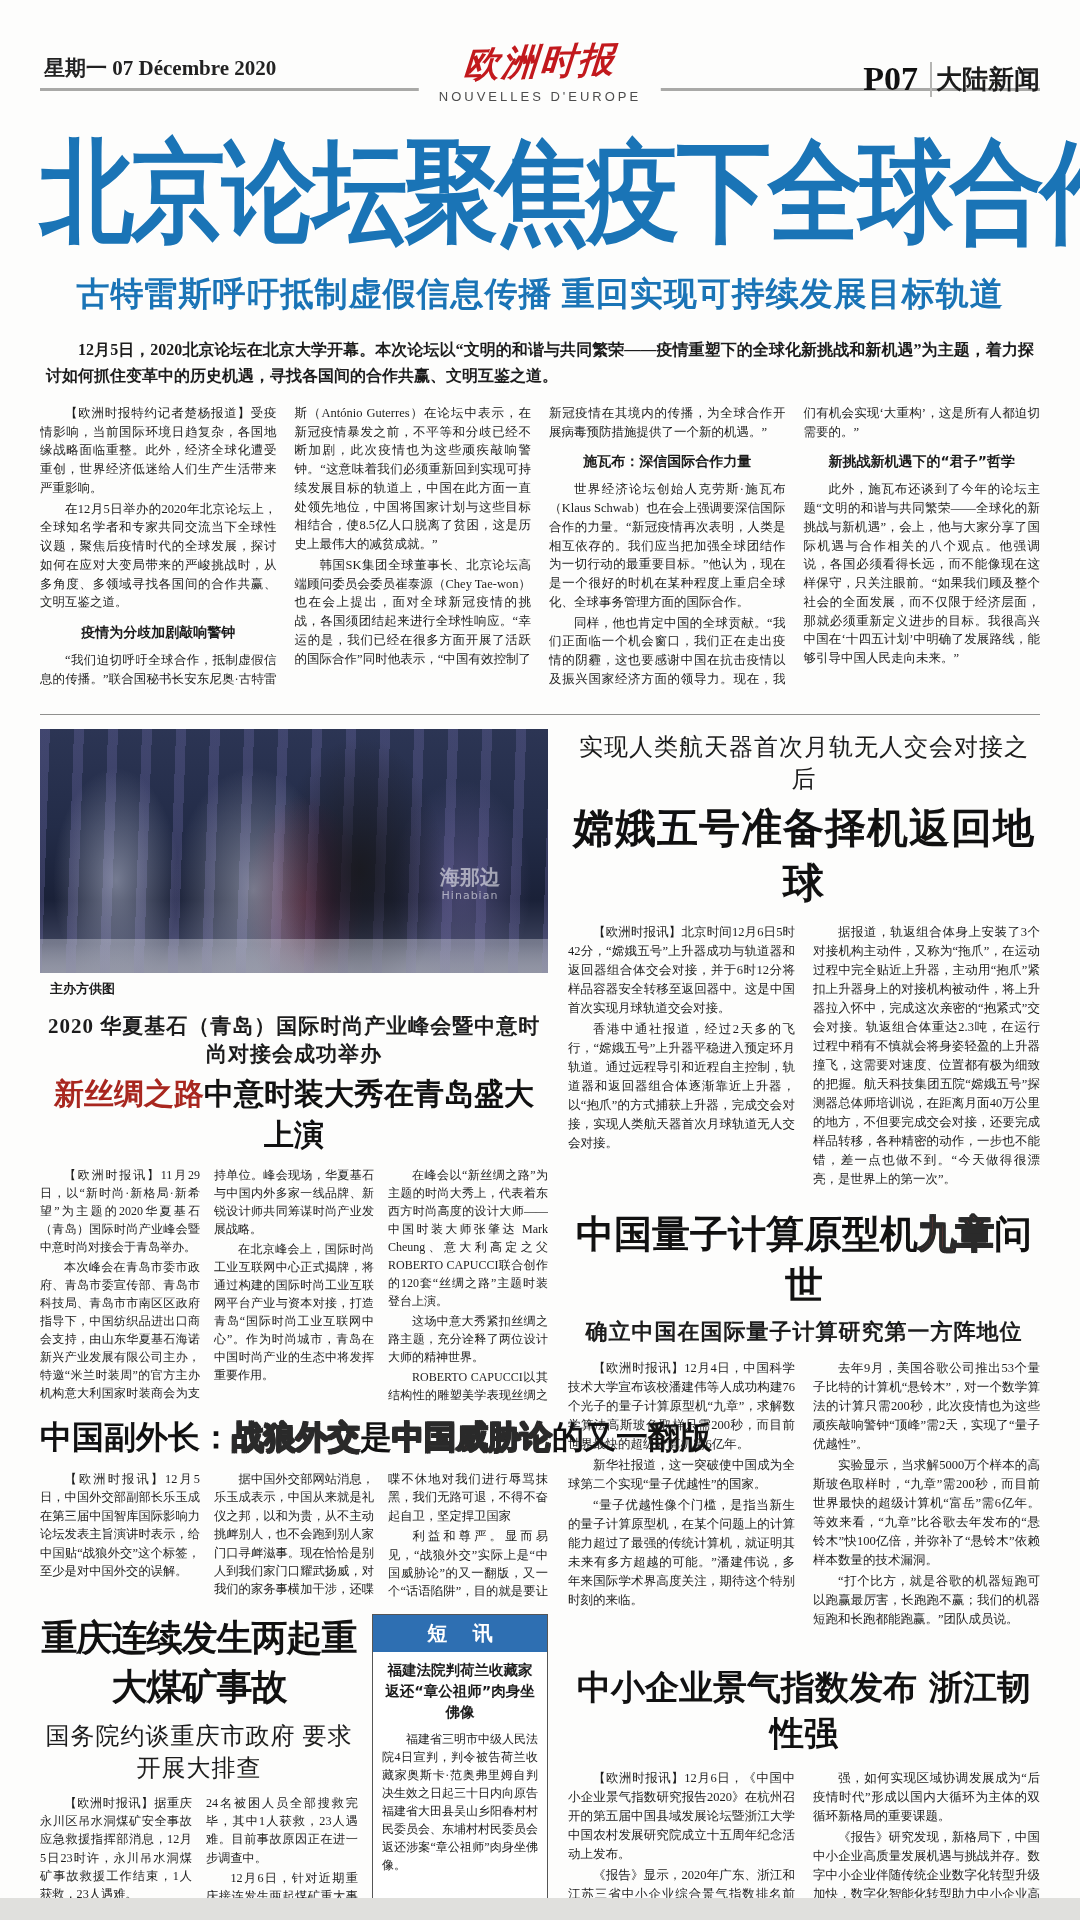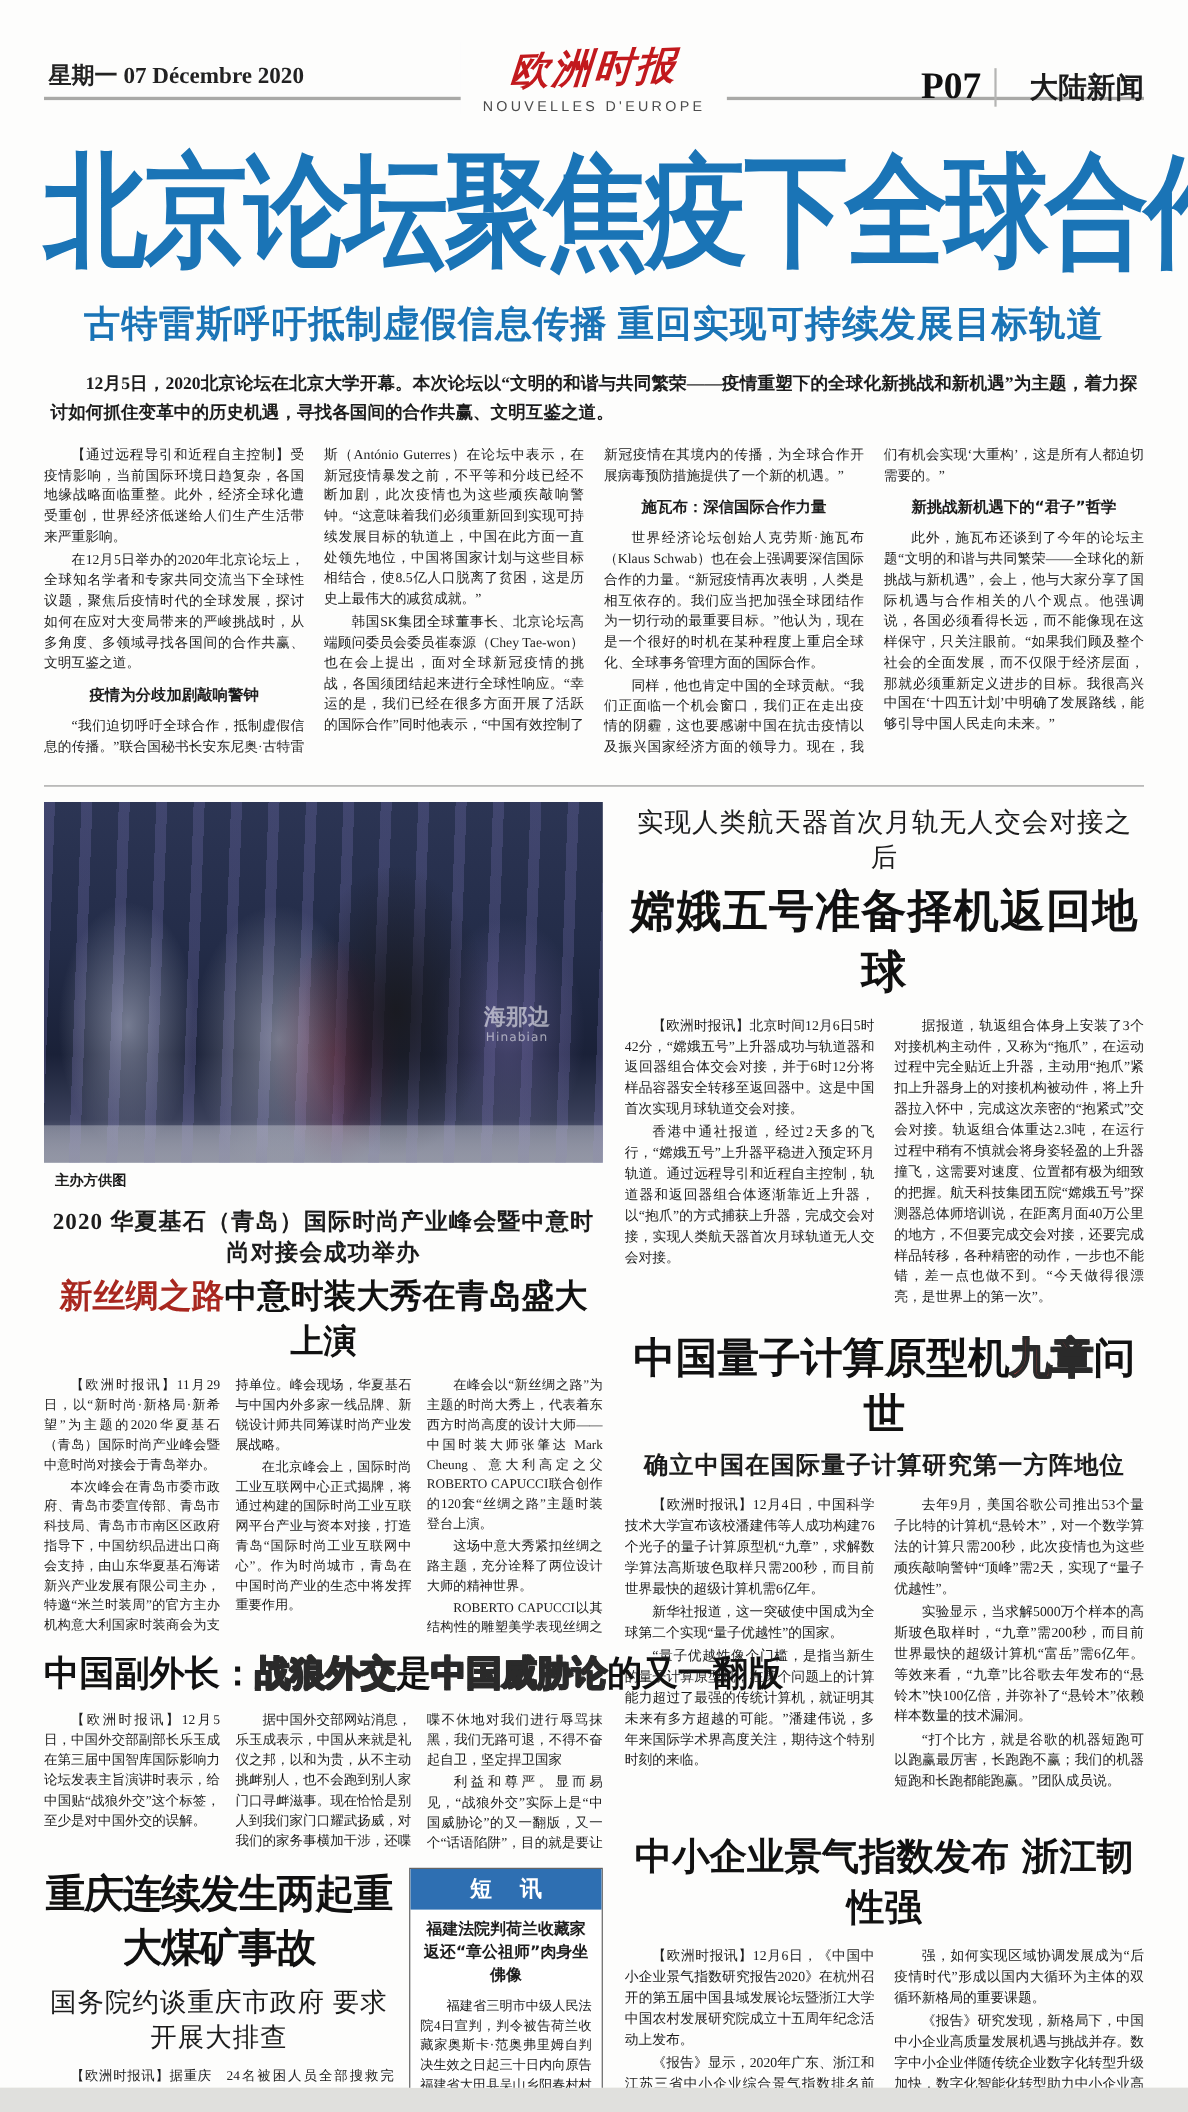--- a/index.html
+++ b/index.html
@@ -9,38 +9,38 @@
 
   
   .masthead { position:relative; height:62px; }
   .masthead-rule { position:absolute; left:0; right:0; bottom:9px; height:3px; background:#a9a9a7; }
   .m-date { position:absolute; left:4px; bottom:18px; font-size:21px; font-weight:bold; color:#222; }
   .m-logo { position:absolute; left:50%; transform:translateX(-50%); bottom:-4px; background:#fdfdfc; padding:0 20px; text-align:center; z-index:2; }
   .m-logo-cn { font-size:36px; font-weight:bold; font-style:italic; color:#c2191d; letter-spacing:2px; display:inline-block; transform:skewX(-6deg) rotate(-2deg); font-family:"Liberation Serif",serif; }
   .m-logo-fr { font-size:13px; letter-spacing:3px; color:#4c4c4c; font-family:"Liberation Sans",sans-serif; margin-top:2px; }
   .m-page { position:absolute; right:0; bottom:2px; display:flex; align-items:center; }
   .m-pno { font-size:34px; font-weight:bold; font-family:"Liberation Serif",serif; color:#111; }
-  .m-sec { font-size:26px; font-weight:bold; font-family:"DejaVu Sans",sans-serif; margin-left:12px; padding-left:30px; border-left:2px solid #b5b5b3; }
+  .m-sec { font-size:26px; font-weight:bold; font-family:"DejaVu Sans",sans-serif; margin-left:12px; padding-left:4px; border-left:2px solid #b5b5b3; }
 
   
   .lead-headline { margin-top:18px; text-align:center; font-family:"DejaVu Sans","Liberation Sans",sans-serif; font-weight:bold; color:#1a74b6; font-size:94px; letter-spacing:-3px; transform:scaleY(1.18); transform-origin:top; height:128px; white-space:nowrap; }
   .lead-subhead { margin-top:26px; text-align:center; color:#1a74b6; font-weight:bold; font-size:33px; font-family:"Liberation Serif",serif; letter-spacing:1px; }
   .lead-lede { margin:20px 6px 14px 6px; font-weight:bold; font-size:16px; line-height:1.65; text-align:justify; text-indent:2em; }
   .cols4 { column-count:4; column-gap:18px; height:296px; overflow:hidden; font-size:12.5px; line-height:1.5; text-align:justify; }
   .bodycopy p { text-indent:2em; margin-bottom:2px; }
   .crosshead { text-indent:0 !important; text-align:center; font-weight:bold; font-family:"DejaVu Sans",sans-serif; font-size:14px; margin:10px 0 8px 0 !important; }
   .sect-rule { border:none; border-top:1px solid #8f8f8d; margin:14px 0 0 0; }
 
   
   .lower { display:flex; gap:20px; margin-top:14px; height:1208px; overflow:hidden; }
   .l-col { width:508px; flex:none; }
   .r-col { flex:1; min-width:0; }
 
   
-  .photo { width:508px; height:328px; position:relative; overflow:hidden;
+  .photo { width:508px; height:244px; position:relative; overflow:hidden;
     background:
       radial-gradient(ellipse 120px 190px at 63% 58%, rgba(25,25,30,.9), rgba(25,25,30,0) 70%),
       radial-gradient(ellipse 90px 160px at 15% 62%, rgba(190,195,215,.55), rgba(190,195,215,0) 70%),
       radial-gradient(ellipse 110px 170px at 42% 66%, rgba(205,208,222,.5), rgba(205,208,222,0) 72%),
       radial-gradient(ellipse 80px 140px at 52% 70%, rgba(130,30,55,.55), rgba(130,30,55,0) 75%),
       radial-gradient(ellipse 100px 150px at 83% 64%, rgba(120,110,170,.5), rgba(120,110,170,0) 70%),
       repeating-linear-gradient(92deg, rgba(120,115,180,.28) 0 10px, rgba(30,35,65,0) 10px 34px),
       linear-gradient(180deg, #2c3554 0%, #232c48 40%, #1a2138 70%, #3a405a 88%, #8e93a5 100%);
   }
   .photo .runway { position:absolute; left:0; right:0; bottom:0; height:34px; background:linear-gradient(180deg, rgba(225,226,232,.35), rgba(150,152,165,.6)); }
@@ -111,21 +111,21 @@
       <span class="m-pno">P07</span>
       <span class="m-sec">大陆新闻</span>
     </div>
   </div>
 
   <div>
     <div class="lead-headline">北京论坛聚焦疫下全球合作</div>
     <div class="lead-subhead">古特雷斯呼吁抵制虚假信息传播 重回实现可持续发展目标轨道</div>
     <p class="lead-lede">12月5日，2020北京论坛在北京大学开幕。本次论坛以“文明的和谐与共同繁荣——疫情重塑下的全球化新挑战和新机遇”为主题，着力探讨如何抓住变革中的历史机遇，寻找各国间的合作共赢、文明互鉴之道。</p>
     <div class="cols4 bodycopy">
-      <p>【通过远程导引和近程自主控制】受疫情影响，当前国际环境日趋复杂，各国地缘战略面临重整。此外，经济全球化遭受重创，世界经济低迷给人们生产生活带来严重影响。</p>
+      <p>【欧洲时报特约记者楚杨报道】受疫情影响，当前国际环境日趋复杂，各国地缘战略面临重整。此外，经济全球化遭受重创，世界经济低迷给人们生产生活带来严重影响。</p>
       <p>在12月5日举办的2020年北京论坛上，全球知名学者和专家共同交流当下全球性议题，聚焦后疫情时代的全球发展，探讨如何在应对大变局带来的严峻挑战时，从多角度、多领域寻找各国间的合作共赢、文明互鉴之道。</p>
       <p class="crosshead">疫情为分歧加剧敲响警钟</p>
       <p>“我们迫切呼吁全球合作，抵制虚假信息的传播。”联合国秘书长安东尼奥·古特雷斯（António Guterres）在论坛中表示，在新冠疫情暴发之前，不平等和分歧已经不断加剧，此次疫情也为这些顽疾敲响警钟。“这意味着我们必须重新回到实现可持续发展目标的轨道上，中国在此方面一直处领先地位，中国将国家计划与这些目标相结合，使8.5亿人口脱离了贫困，这是历史上最伟大的减贫成就。”</p>
       <p>韩国SK集团全球董事长、北京论坛高端顾问委员会委员崔泰源（Chey Tae-won）也在会上提出，面对全球新冠疫情的挑战，各国须团结起来进行全球性响应。“幸运的是，我们已经在很多方面开展了活跃的国际合作”同时他表示，“中国有效控制了新冠疫情在其境内的传播，为全球合作开展病毒预防措施提供了一个新的机遇。”</p>
       <p class="crosshead">施瓦布：深信国际合作力量</p>
       <p>世界经济论坛创始人克劳斯·施瓦布（Klaus Schwab）也在会上强调要深信国际合作的力量。“新冠疫情再次表明，人类是相互依存的。我们应当把加强全球团结作为一切行动的最重要目标。”他认为，现在是一个很好的时机在某种程度上重启全球化、全球事务管理方面的国际合作。</p>
       <p>同样，他也肯定中国的全球贡献。“我们正面临一个机会窗口，我们正在走出疫情的阴霾，这也要感谢中国在抗击疫情以及振兴国家经济方面的领导力。现在，我们有机会实现‘大重构’，这是所有人都迫切需要的。”</p>
       <p class="crosshead">新挑战新机遇下的“君子”哲学</p>
       <p>此外，施瓦布还谈到了今年的论坛主题“文明的和谐与共同繁荣——全球化的新挑战与新机遇”，会上，他与大家分享了国际机遇与合作相关的八个观点。他强调说，各国必须看得长远，而不能像现在这样保守，只关注眼前。“如果我们顾及整个社会的全面发展，而不仅限于经济层面，那就必须重新定义进步的目标。我很高兴中国在‘十四五计划’中明确了发展路线，能够引导中国人民走向未来。”</p>
 

